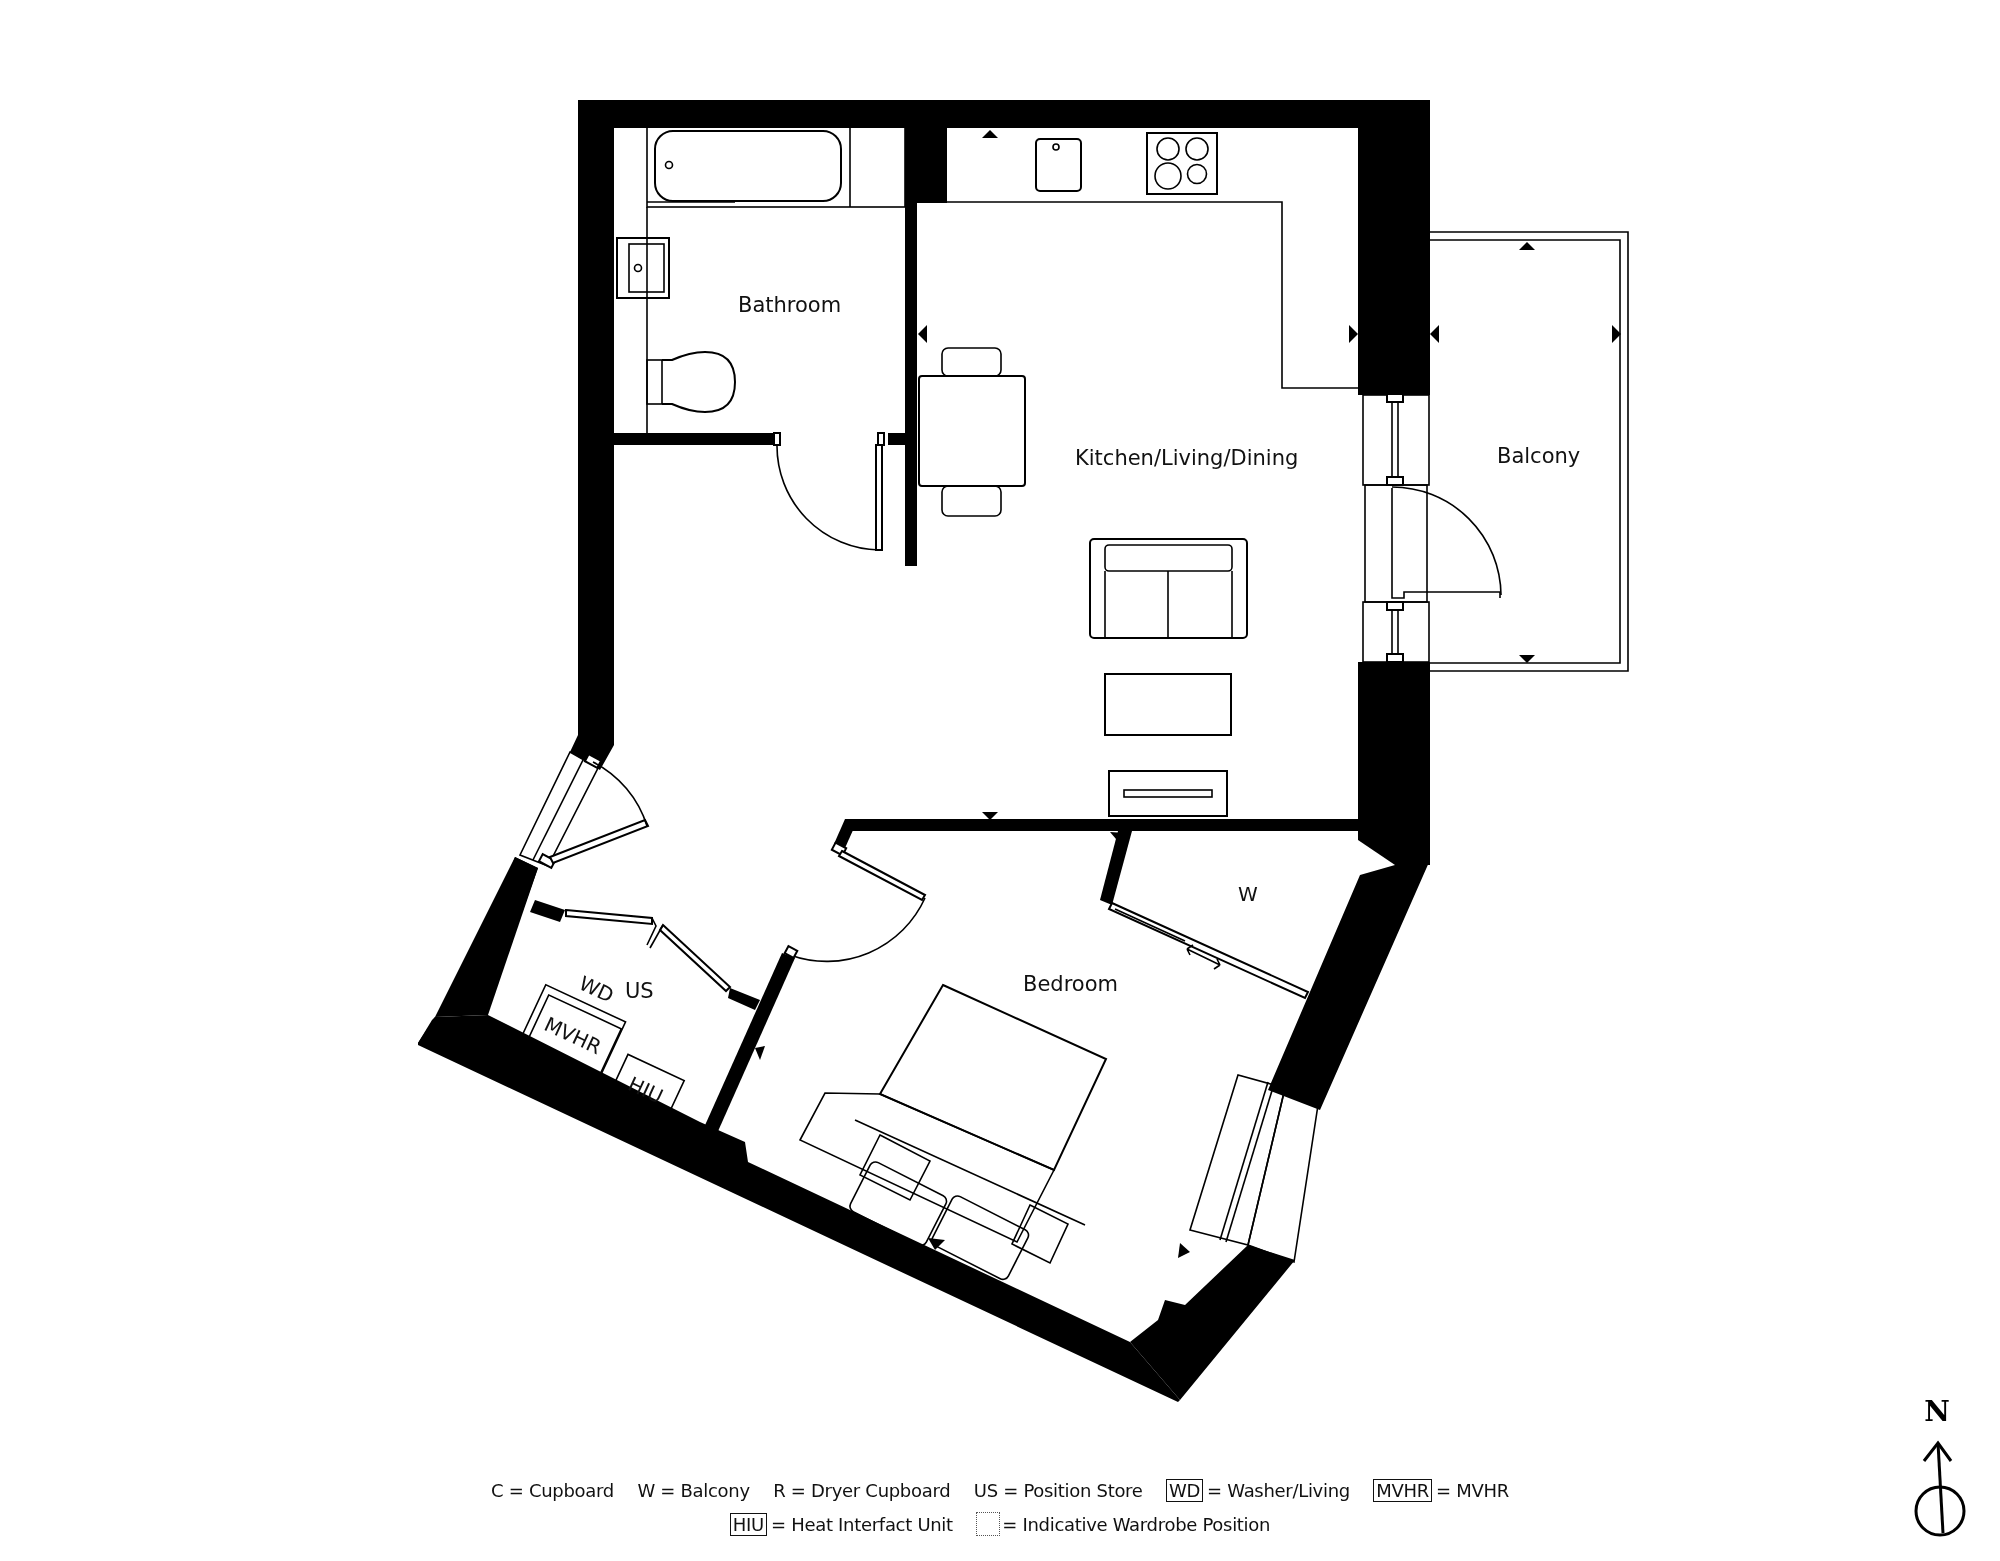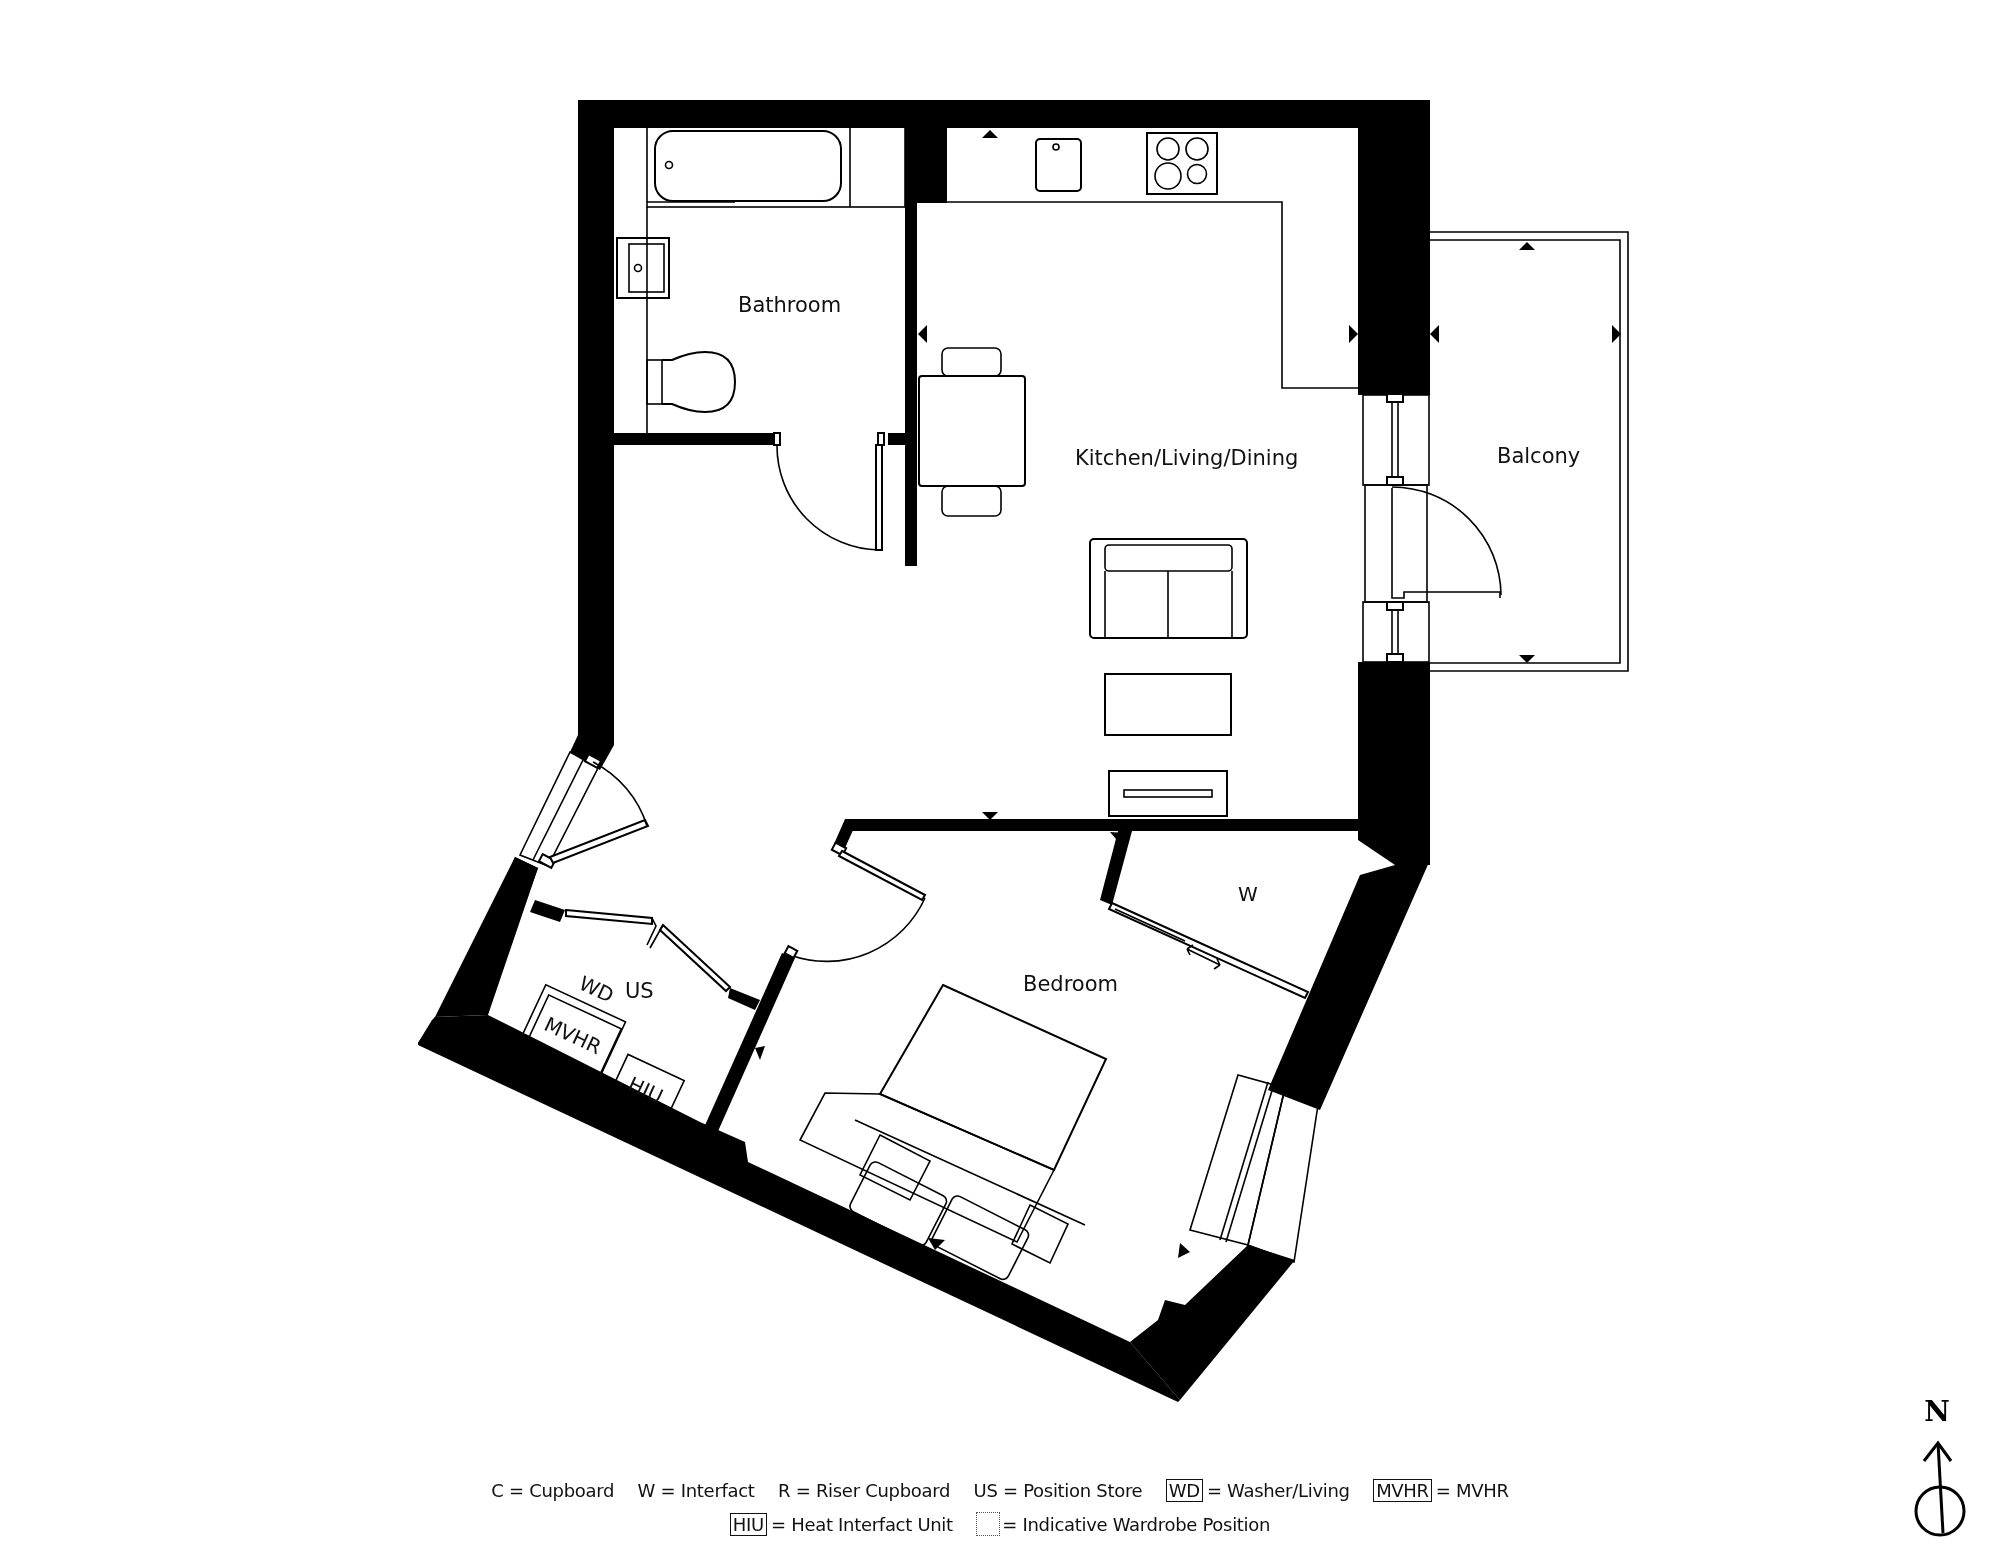--- a/index.html
+++ b/index.html
@@ -201,22 +201,22 @@
   <div style="position:absolute;left:12px;top:0;width:40px;text-align:center;font-family:'DejaVu Serif',serif;font-weight:bold;font-size:28px;">N</div>
   <svg width="80" height="110" style="position:absolute;left:0;top:40px;">
     <line x1="33" y1="8" x2="38" y2="98" stroke="#000" stroke-width="3"></line>
     <polyline points="19,26 33,8 46,26" fill="none" stroke="#000" stroke-width="3"></polyline>
     <circle cx="35" cy="76" r="24" fill="none" stroke="#000" stroke-width="3"></circle>
   </svg>
 </div>
 
 <div class="legend" style="top:1480px;">
   <span><b style="font-weight:normal">C</b> <i style="font-style:normal">= Cupboard</i></span>
-  <span><b style="font-weight:normal">W</b> <i style="font-style:normal">= Interfact</i></span>
-  <span><b style="font-weight:normal">R</b> <i style="font-style:normal">= Riser Cupboard</i></span>
+  <span><b style="font-weight:normal">W</b> <i style="font-style:normal">= Balcony</i></span>
+  <span><b style="font-weight:normal">R</b> <i style="font-style:normal">= Dryer Cupboard</i></span>
   <span><b style="font-weight:normal">US</b> <i style="font-style:normal">= Position Store</i></span>
   <span><b class="box" style="font-weight:normal">WD</b><i style="font-style:normal">= Washer/Living</i></span>
   <span><b class="box" style="font-weight:normal">MVHR</b><i style="font-style:normal">= MVHR</i></span>
 </div>
 <div class="legend" style="top:1512px;">
   <span><b class="box" style="font-weight:normal">HIU</b><i style="font-style:normal">= Heat Interfact Unit</i></span>
   <span><b class="dotbox"></b><i style="font-style:normal">= Indicative Wardrobe Position</i></span>
 </div>
 
 </body></html>

